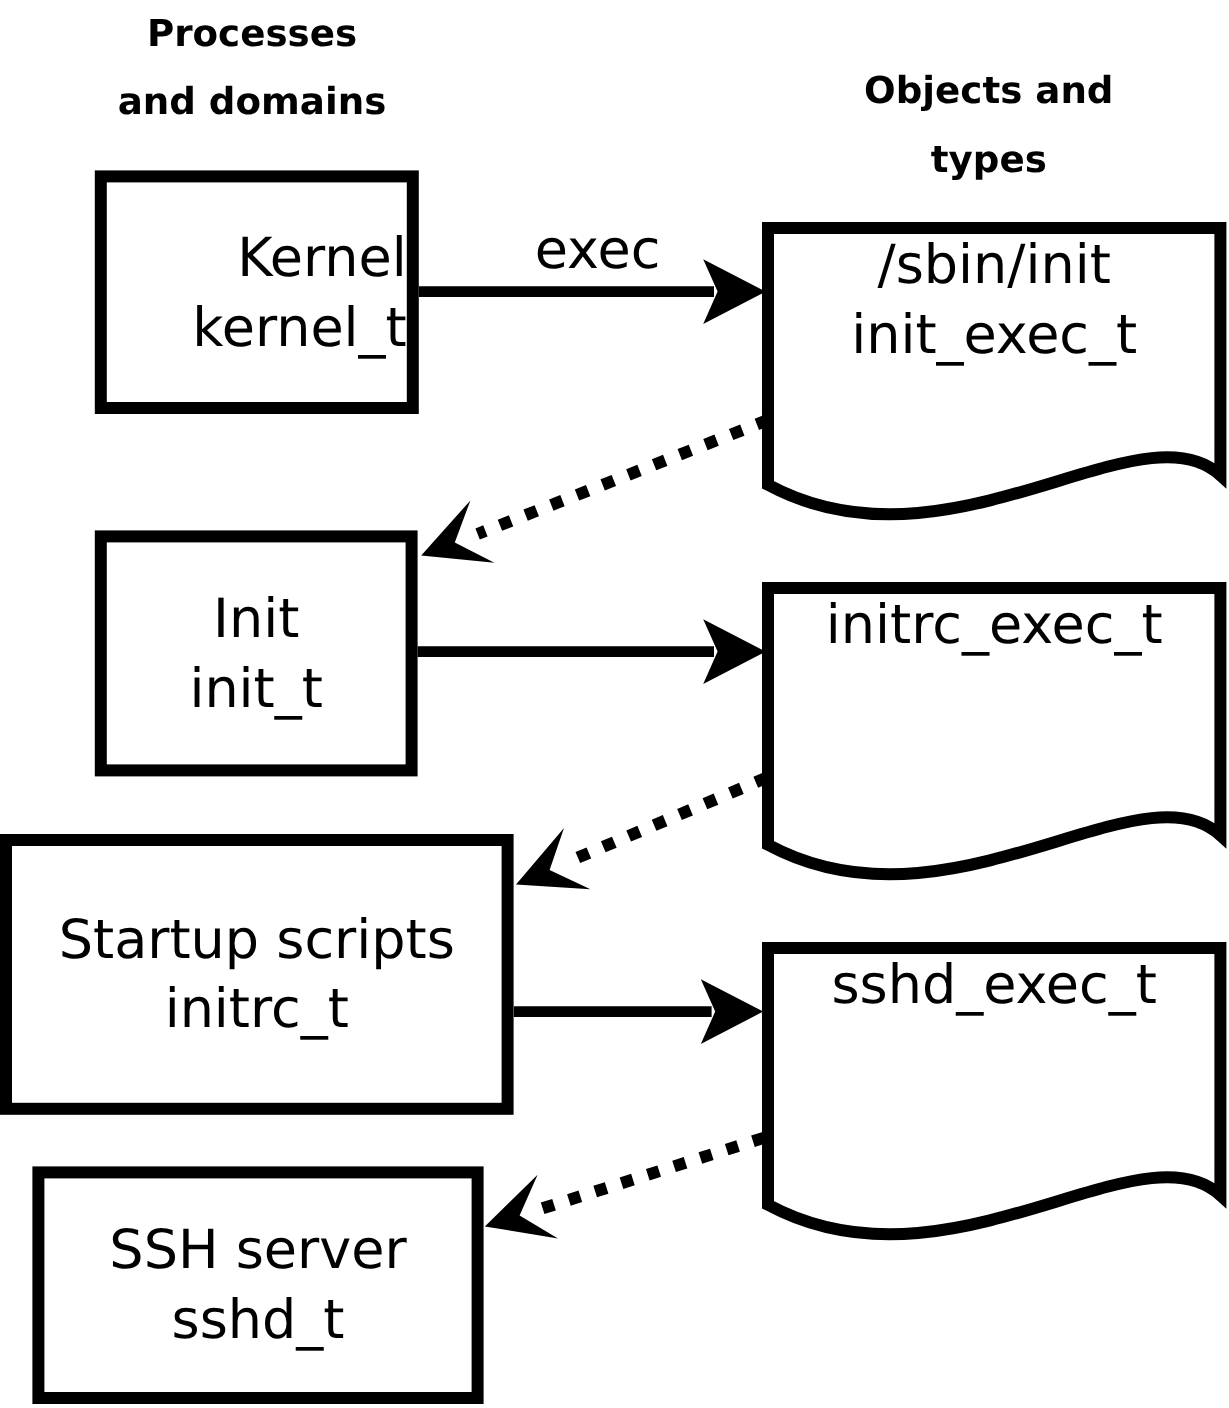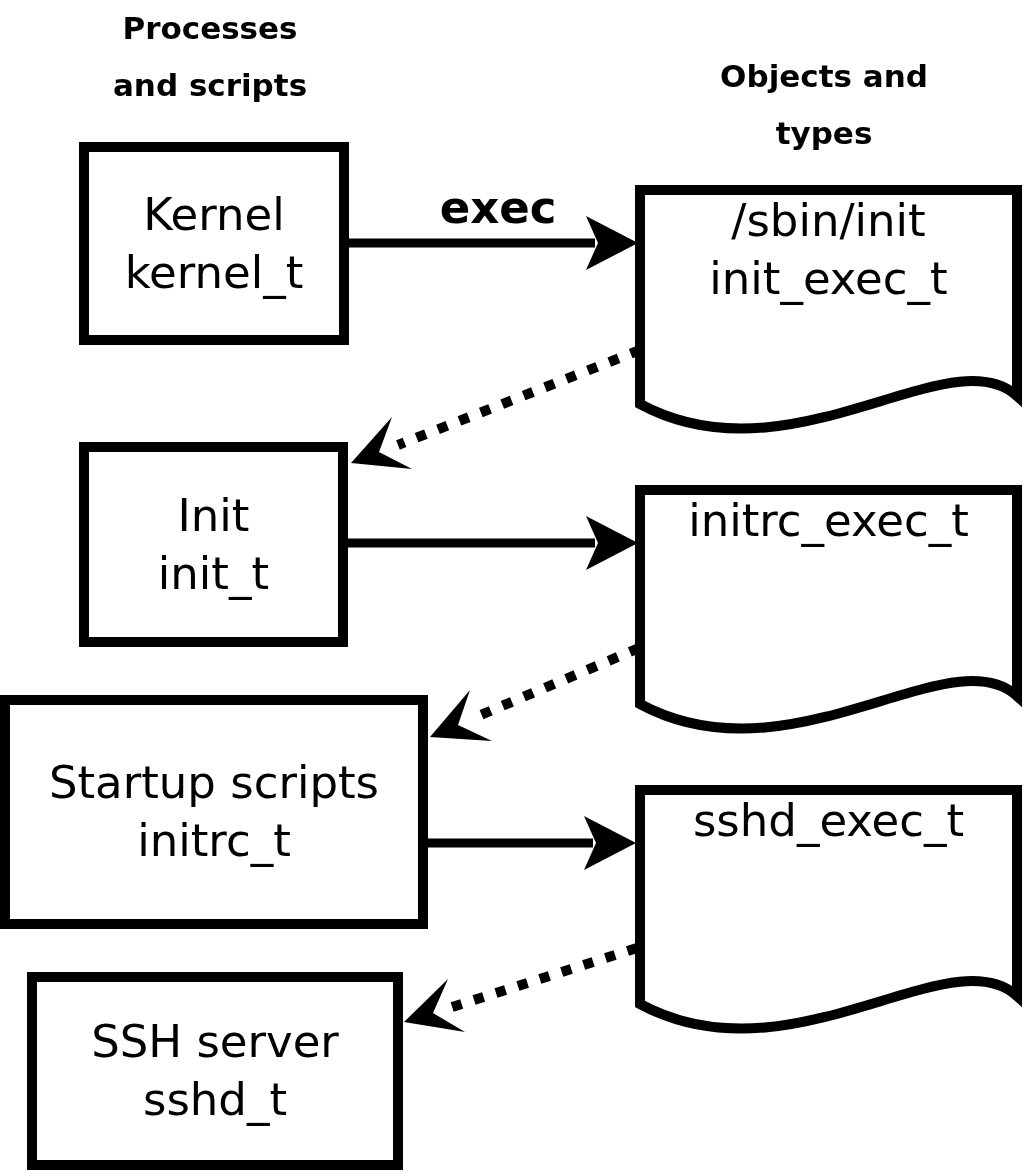--- a/index.html
+++ b/index.html
@@ -115,28 +115,28 @@
       <polygon class="arrow-head" points="430,737 470,690 458,725 492,741"></polygon>
     </g>
     <g>
       <line class="dotted-line" x1="637" y1="948" x2="452" y2="1007"></line>
       <polygon class="arrow-head" points="404,1022 448,979 433,1013 465,1032"></polygon>
     </g>
   </svg>
 
   <div class="col-header" style="left:10px; top:0px; width:400px;">
     <div>Processes</div>
-    <div>and scripts</div>
+    <div>and domains</div>
   </div>
   <div class="col-header" style="left:630px; top:0px; width:388px;margin-top:48px;">
     <div>Objects and</div>
     <div>types</div>
   </div>
 
-  <div class="process-box" style="left:79px; top:142px; width:270px; height:203px;">
+  <div class="process-box" style="left:79px; top:142px; width:270px; height:203px;align-items:flex-end;">
     <div>Kernel</div>
     <div>kernel_t</div>
   </div>
   <div class="process-box" style="left:79px; top:442px; width:269px; height:205px;">
     <div>Init</div>
     <div>init_t</div>
   </div>
   <div class="process-box" style="left:0px; top:695px; width:428px; height:234px;">
     <div>Startup scripts</div>
     <div>initrc_t</div>
@@ -150,15 +150,15 @@
     <div>/sbin/init</div>
     <div>init_exec_t</div>
   </div>
   <div class="doc-label" style="left:640px; top:492px; width:377px; height:204px;">
     <div>initrc_exec_t</div>
   </div>
   <div class="doc-label" style="left:640px; top:792px; width:377px; height:204px;">
     <div>sshd_exec_t</div>
   </div>
 
-  <div class="edge-label" style="left:433px; top:183px; width:130px;font-weight:bold;">exec</div>
+  <div class="edge-label" style="left:433px; top:183px; width:130px;">exec</div>
 
 </div>
 
 </body></html>

